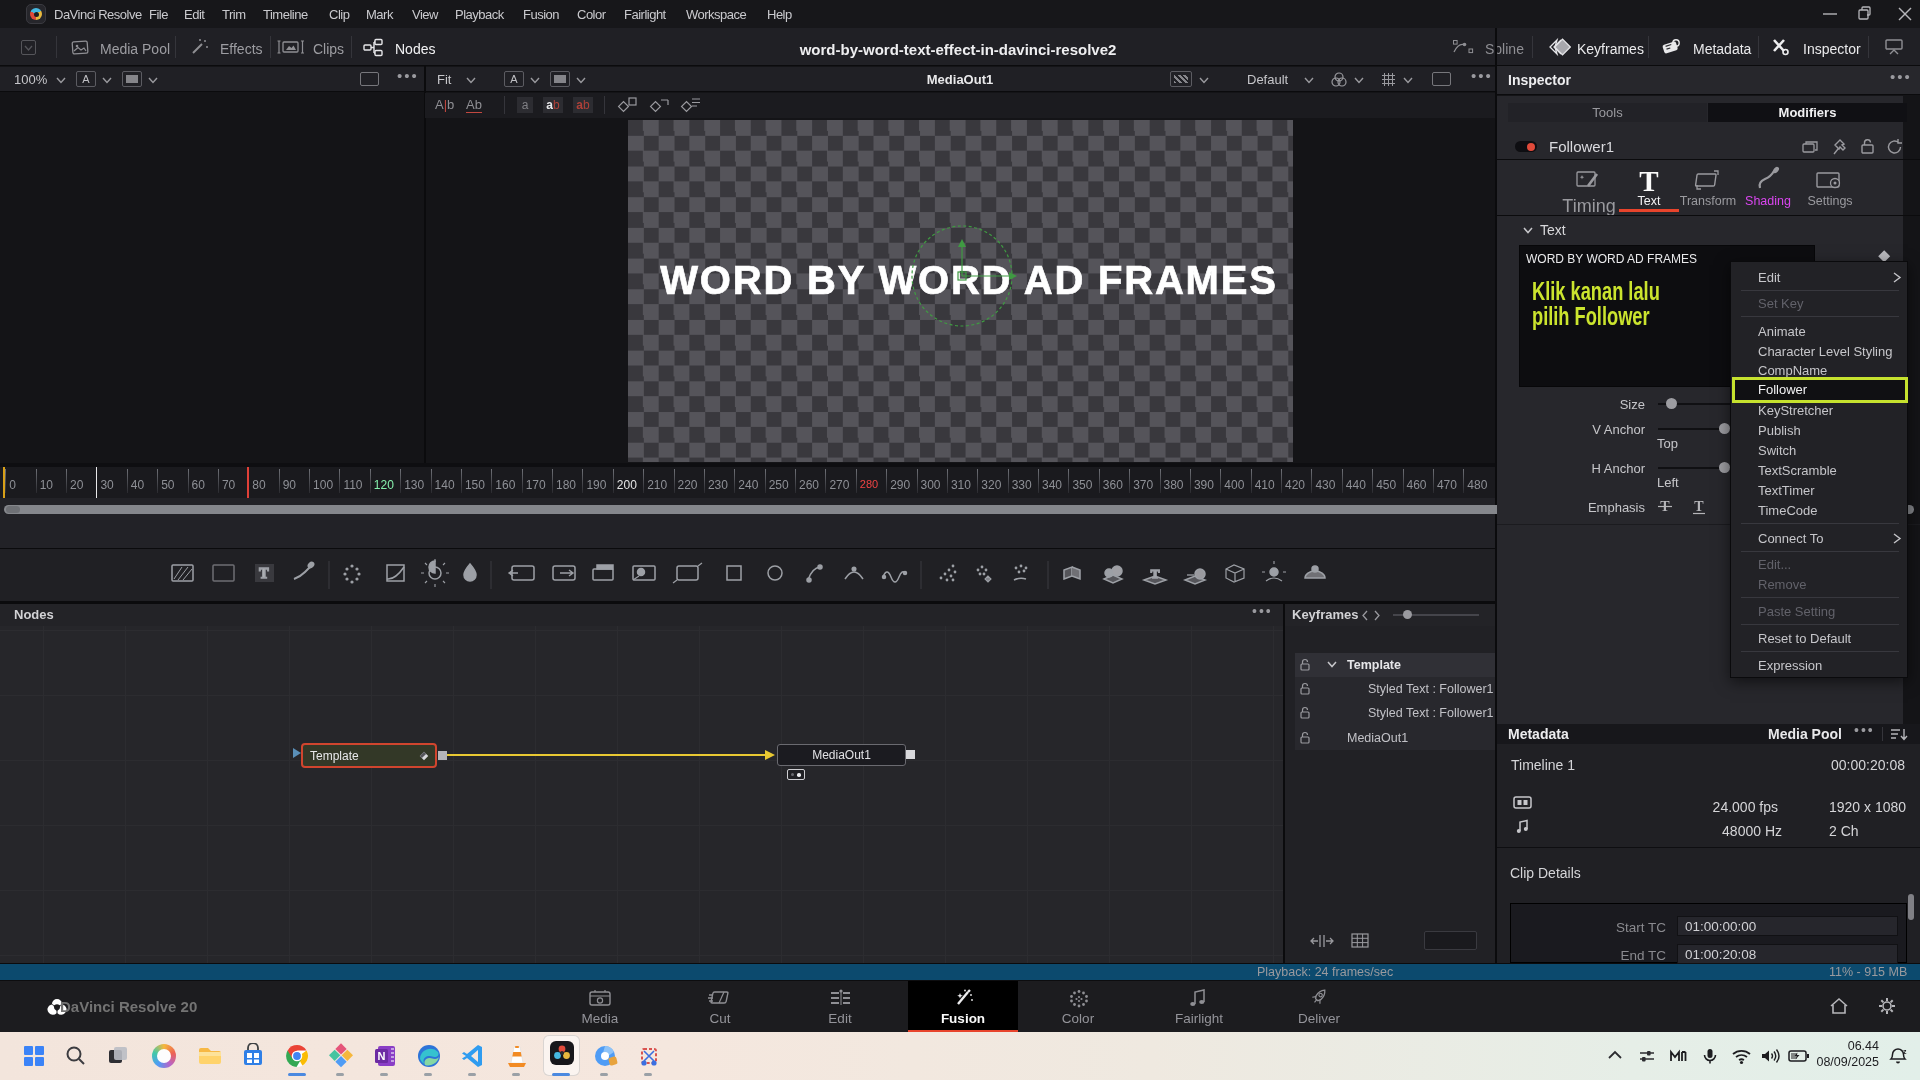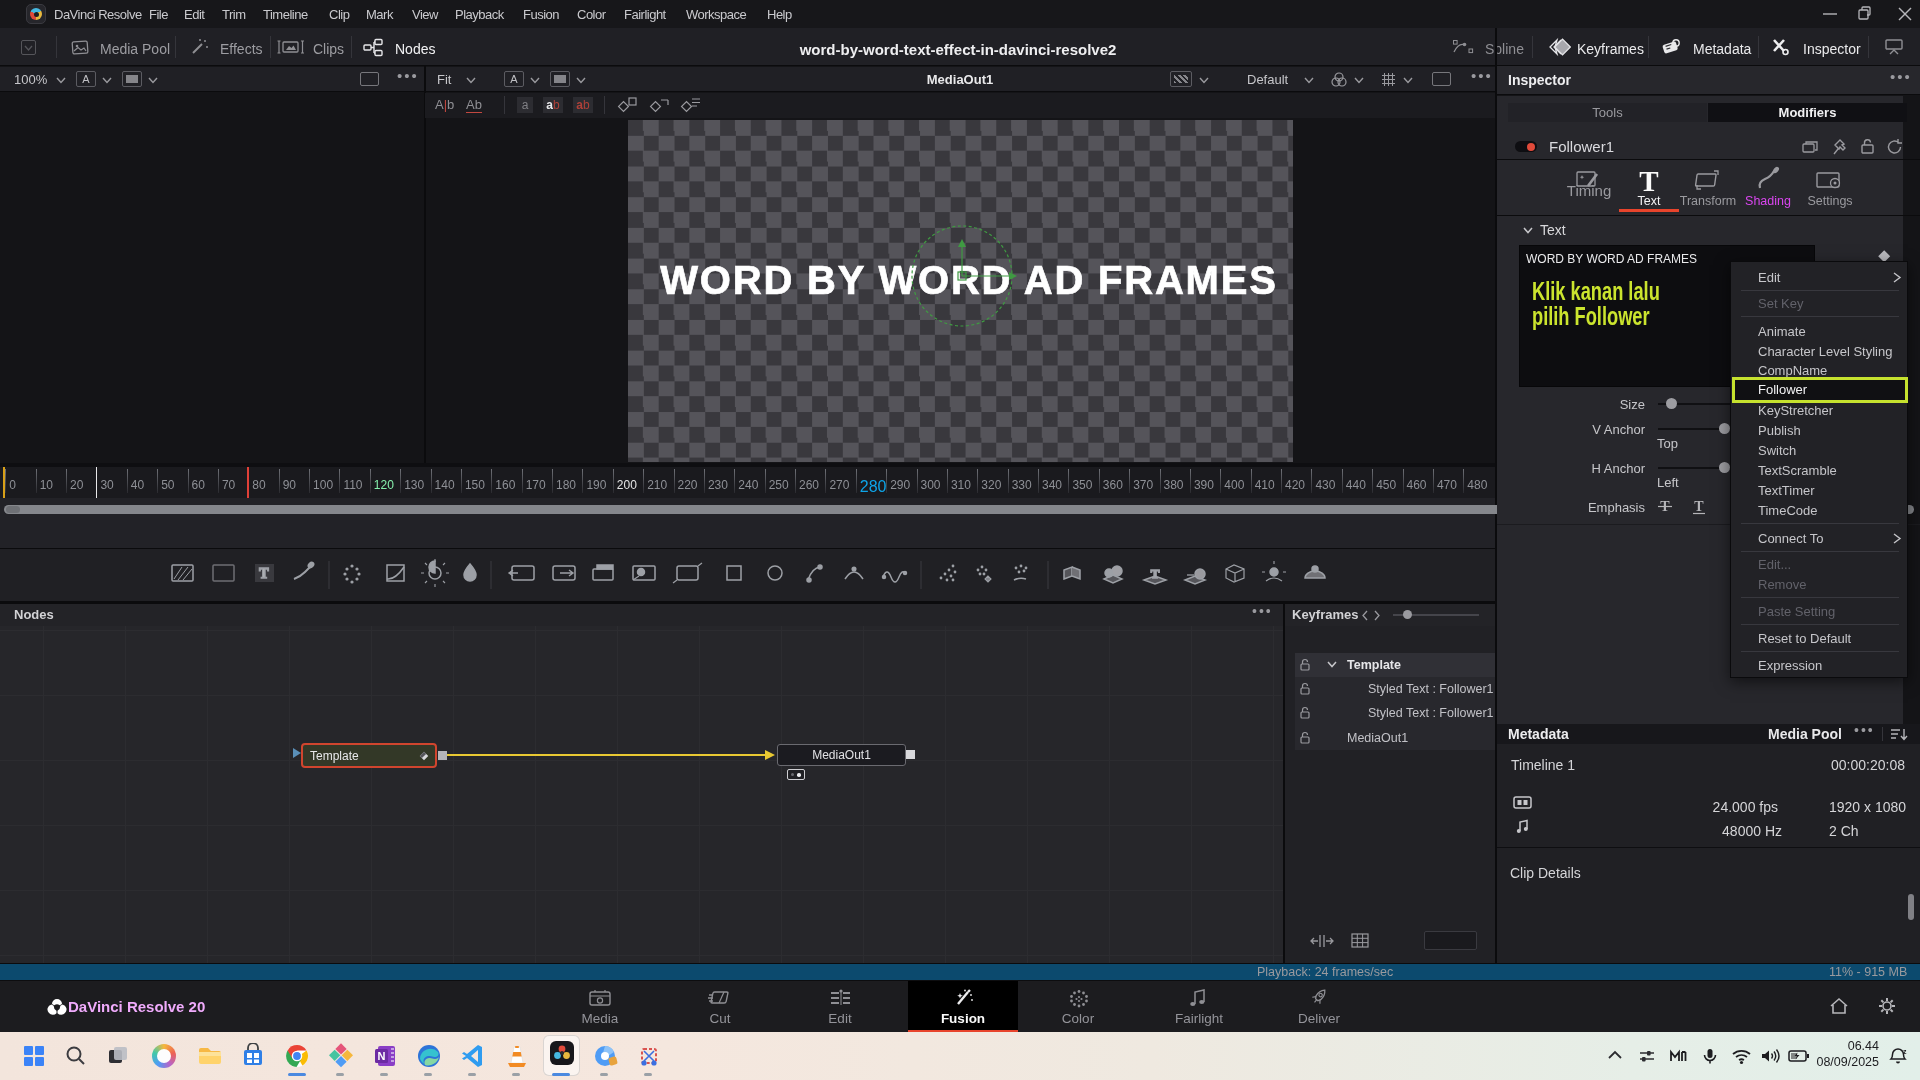--- a/index.html
+++ b/index.html
@@ -274,21 +274,21 @@
       <span class="txt" style="left:707.9px;top:11px;font-size:12px;color:#8e9096;">230</span>
       <div class="abs" style="left:734.3px;top:2px;width:1px;height:24px;background:linear-gradient(#6e7076,#2a2a2f);"></div>
       <span class="txt" style="left:738.3px;top:11px;font-size:12px;color:#8e9096;">240</span>
       <div class="abs" style="left:764.7px;top:2px;width:1px;height:24px;background:linear-gradient(#6e7076,#2a2a2f);"></div>
       <span class="txt" style="left:768.7px;top:11px;font-size:12px;color:#8e9096;">250</span>
       <div class="abs" style="left:795.0px;top:2px;width:1px;height:24px;background:linear-gradient(#6e7076,#2a2a2f);"></div>
       <span class="txt" style="left:799.0px;top:11px;font-size:12px;color:#8e9096;">260</span>
       <div class="abs" style="left:825.4px;top:2px;width:1px;height:24px;background:linear-gradient(#6e7076,#2a2a2f);"></div>
       <span class="txt" style="left:829.4px;top:11px;font-size:12px;color:#8e9096;">270</span>
       <div class="abs" style="left:855.8px;top:2px;width:1px;height:24px;background:linear-gradient(#6e7076,#2a2a2f);"></div>
-      <span class="txt" style="left:859.8px;top:11px;font-size:16px;color:#0ea5e9;">280</span>
+      <span class="txt" style="left:859.8px;top:11px;font-size:11px;color:#ef4444;">280</span>
       <div class="abs" style="left:886.2px;top:2px;width:1px;height:24px;background:linear-gradient(#6e7076,#2a2a2f);"></div>
       <span class="txt" style="left:890.2px;top:11px;font-size:12px;color:#8e9096;">290</span>
       <div class="abs" style="left:916.5px;top:2px;width:1px;height:24px;background:linear-gradient(#6e7076,#2a2a2f);"></div>
       <span class="txt" style="left:920.5px;top:11px;font-size:12px;color:#8e9096;">300</span>
       <div class="abs" style="left:946.9px;top:2px;width:1px;height:24px;background:linear-gradient(#6e7076,#2a2a2f);"></div>
       <span class="txt" style="left:950.9px;top:11px;font-size:12px;color:#8e9096;">310</span>
       <div class="abs" style="left:977.3px;top:2px;width:1px;height:24px;background:linear-gradient(#6e7076,#2a2a2f);"></div>
       <span class="txt" style="left:981.3px;top:11px;font-size:12px;color:#8e9096;">320</span>
       <div class="abs" style="left:1007.7px;top:2px;width:1px;height:24px;background:linear-gradient(#6e7076,#2a2a2f);"></div>
       <span class="txt" style="left:1011.7px;top:11px;font-size:12px;color:#8e9096;">330</span>
@@ -513,21 +513,21 @@
   <span class="txt" style="left:1257px;top:1px;font-size:12.5px;color:#9a9a9e;">Playback: 24 frames/sec</span>
   <span class="txt" style="left:1829px;top:1px;font-size:12.5px;color:#9a9a9e;">11% -  915 MB</span>
 </div>
 
 <div class="abs" style="left:0;top:980px;width:1920px;height:52px;background:#1c1c1f;border-top:1px solid #0d0d0f;">
   <svg class="abs" style="left:46px;top:16px;" width="22" height="20">
     <path d="M11 2 a5 5 0 0 1 5 5 l-2.2 1.2 a5.5 5.5 0 0 0 -5.6 0 L6 7 a5 5 0 0 1 5 -5z" fill="#fff"></path>
     <path d="M3 16 a5 5 0 0 1 2.5 -8.5 l2.2 1.3 a5.5 5.5 0 0 0 2.8 4.9 v2.6 a5 5 0 0 1 -7.5 -0.3z" fill="#fff"></path>
     <path d="M19 16 a5 5 0 0 0 -2.5 -8.5 l-2.2 1.3 a5.5 5.5 0 0 1 -2.8 4.9 v2.6 a5 5 0 0 0 7.5 -0.3z" fill="#fff"></path>
   </svg>
-  <span class="txt" style="left:68px;top:17px;font-size:15px;font-weight:bold;color:#f0abfc;">DaVinci Resolve 20</span>
+  <span class="txt" style="left:60px;top:17px;font-size:15px;font-weight:bold;color:#737373;">DaVinci Resolve 20</span>
 
   <svg class="abs" style="left:587px;top:7px;" width="26" height="20">
         <rect x="3" y="4" width="20" height="13" rx="2" fill="none" stroke="#8f8f94" stroke-width="1.4"></rect>
         <path d="M3 8 h20 M8 4 v-2 M18 4 v-2" stroke="#8f8f94" stroke-width="1.2"></path>
         <circle cx="13" cy="12.5" r="2.6" fill="none" stroke="#8f8f94" stroke-width="1.2"></circle>
       </svg>
   <span class="txt" style="left:600px;top:30px;transform:translateX(-50%);font-size:13.5px;color:#94949a;">Media</span>
 
   <svg class="abs" style="left:707px;top:7px;" width="26" height="20">
         <rect x="7" y="4" width="15" height="11" rx="1.5" fill="none" stroke="#8f8f94" stroke-width="1.4" transform="skewX(-12)"></rect>
@@ -782,21 +782,21 @@
   <svg class="abs" style="left:388px;top:41px;" width="20" height="20">
         <path d="M15.5 10 a6 6 0 1 1 -2 -4.5 M13 2 v4 h4" fill="none" stroke="#9a9a9f" stroke-width="1.4"></path>
       </svg>
   <div class="abs" style="left:0;top:63px;width:423px;height:1px;background:#0b0b0d;"></div>
 
   <svg class="abs" style="left:77px;top:72px;" width="30" height="24">
         <rect x="3" y="4" width="18" height="14" rx="1" fill="none" stroke="#9a9a9f" stroke-width="1.3"></rect>
         <path d="M14 18 L23 6" stroke="#9a9a9f" stroke-width="2.6"></path>
         <path d="M8 7 l0.6 1.6 1.6 0.6 -1.6 0.6 -0.6 1.6 -0.6 -1.6 -1.6 -0.6 1.6 -0.6z" fill="#9a9a9f"></path>
       </svg>
-  <span class="txt" style="left:92px;top:86px;transform:translateX(-50%);font-size:15px;color:#9a9a9f;">Timing</span>
+  <span class="txt" style="left:92px;top:100px;transform:translateX(-50%);font-size:18px;color:#9a9a9f;">Timing</span>
   <span class="txt" style="left:152px;top:69px;transform:translateX(-50%);font-family:'Liberation Serif',serif;font-size:29px;font-weight:bold;color:#fafafa;">T</span>
   <span class="txt" style="left:152px;top:98px;transform:translateX(-50%);font-size:12.5px;color:#f2f2f4;">Text</span>
   <div class="abs" style="left:122px;top:113px;width:60px;height:2.5px;background:#e8442c;"></div>
   <svg class="abs" style="left:197px;top:72px;" width="30" height="24">
         <rect x="4" y="6" width="19" height="12" rx="1" fill="none" stroke="#9a9a9f" stroke-width="1.4" transform="skewX(-8)"></rect>
         <path d="M20 3 h4 v4 M7 21 h-4 v-4" fill="none" stroke="#9a9a9f" stroke-width="1.3"></path>
       </svg>
   <span class="txt" style="left:211px;top:98px;transform:translateX(-50%);font-size:12.5px;color:#9a9a9f;">Transform</span>
   <svg class="abs" style="left:258px;top:70px;" width="30" height="26">
         <path d="M5 22 q-2 -6 5 -9 q6 -2.5 9 -8" fill="none" stroke="#9a9a9f" stroke-width="2.2"></path>
@@ -881,20 +881,34 @@
           <path d="M5 12 V3 l7 -1.5 V10" fill="none" stroke="#c6c6ca" stroke-width="1.5"></path>
           <circle cx="3.8" cy="12" r="2" fill="#c6c6ca"></circle>
           <circle cx="10.8" cy="10" r="2" fill="#c6c6ca"></circle>
         </svg>
     <span class="txt" style="left:285px;top:79px;width:0;font-size:14px;color:#d5d5d8;">
           <span style="position:absolute;right:0;">48000 Hz</span>
         </span>
     <span class="txt" style="left:332px;top:79px;font-size:14px;color:#d5d5d8;">2 Ch</span>
     <div class="abs" style="left:0;top:103px;width:423px;height:1px;background:#0e0e11;"></div>
     <span class="txt" style="left:13px;top:121px;font-size:14px;color:#d5d5d8;">Clip Details</span>
+    <div class="abs" style="left:13px;top:159px;width:397px;height:60px;background:#1a1a1f;border:1px solid #000;">
+      <span class="txt" style="left:155px;top:16px;width:0;font-size:13.5px;color:#8a8a8f;">
+            <span style="position:absolute;right:0;">Start TC</span>
+          </span>
+      <div class="abs" style="left:166px;top:12px;width:221px;height:20px;background:#26262c;border:1px solid #111114;">
+        <span class="txt" style="left:7px;top:2px;font-size:13.5px;color:#d0d0d4;">01:00:00:00</span>
+      </div>
+      <span class="txt" style="left:155px;top:44px;width:0;font-size:13.5px;color:#8a8a8f;">
+            <span style="position:absolute;right:0;">End TC</span>
+          </span>
+      <div class="abs" style="left:166px;top:40px;width:221px;height:20px;background:#26262c;border:1px solid #111114;">
+        <span class="txt" style="left:7px;top:2px;font-size:13.5px;color:#d0d0d4;">01:00:20:08</span>
+      </div>
+    </div>
     <div class="abs" style="left:411px;top:150px;width:6px;height:26px;border-radius:3px;background:#808085;"></div>
   </div>
 </div>
 
 <div class="abs" style="left:1730px;top:261px;width:178px;height:417px;background:#222226;border:1px solid #0a0a0c;box-shadow:0 4px 14px rgba(0,0,0,0.55);">
   <span class="txt" style="left:27px;top:8px;font-size:13px;color:#c6c6ca;">Edit</span>
   <svg class="abs" style="left:160px;top:9px;" width="12" height="13">
         <path d="M3 2 l6 4.5 -6 4.5" fill="none" stroke="#c4c4c8" stroke-width="1.4"></path>
       </svg>
   <div class="abs" style="left:10px;top:28px;width:158px;height:1px;background:#38383e;"></div>

